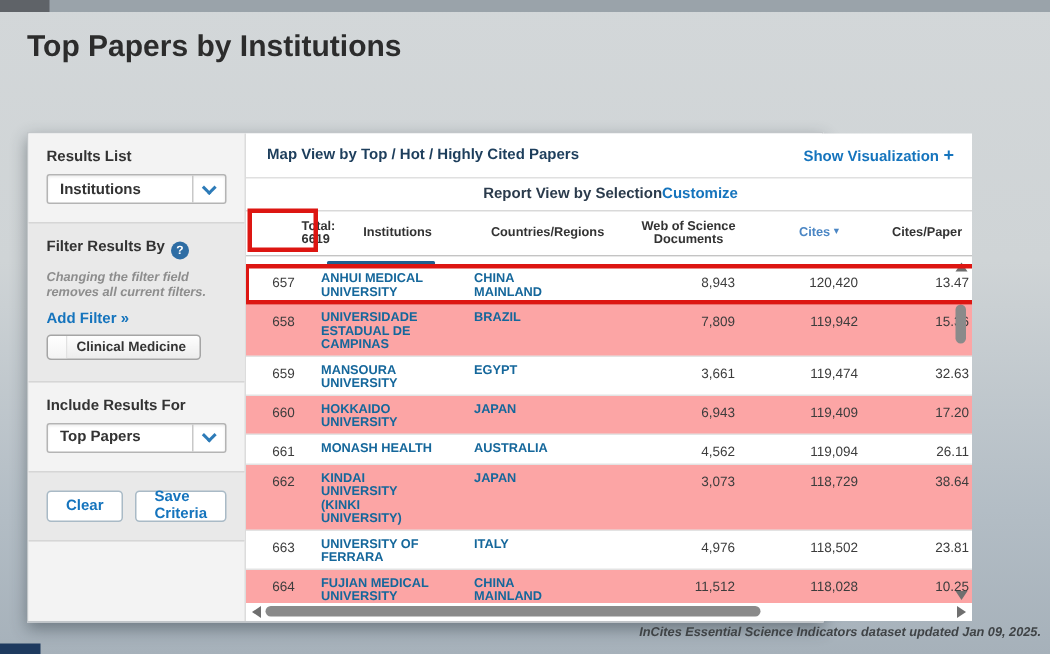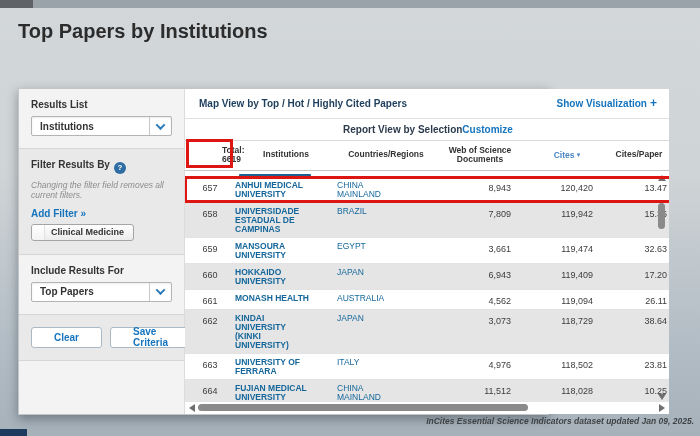--- a/index.html
+++ b/index.html
@@ -26,30 +26,30 @@
   .side-section.shaded { background:#e9e9e9; border-top:1px solid #d6d6d6; border-bottom:1px solid #d6d6d6; }
   .side-label { font-weight:700; color:#333; font-size:10px; margin-bottom:6px; }
   .dropdown { display:flex; align-items:center; height:20px; background:#fff;
     border:1px solid #b4b4b4; border-radius:2px; box-shadow:inset 0 1px 2px rgba(0,0,0,.08); cursor:pointer; }
   .dropdown .dd-text { flex:1; padding-left:8px; font-weight:700; color:#333; font-size:10px; }
   .dd-chev { width:22px; height:100%; border-left:1px solid #c8c8c8; display:flex; align-items:center; justify-content:center; }
   .dd-chev i { width:7px; height:7px; border-right:2px solid #2d7bb8; border-bottom:2px solid #2d7bb8;
     transform:rotate(45deg) translate(-1px,-1px); }
   .help-badge { display:inline-flex; align-items:center; justify-content:center; width:12px; height:12px;
     border-radius:50%; background:#2e6da4; color:#fff; font-size:8px; font-weight:700; margin-left:4px; vertical-align:-2px; }
-  .filter-note { font-style:italic; color:#8d8d8d; font-size:8.5px; line-height:10.5px; margin-bottom:7px; }
+  .filter-note { font-style:italic; color:#8d8d8d; font-size:8.5px; line-height:10.5px; margin-bottom:7px;font-weight:bold; }
   .add-filter { font-weight:700; color:#1574bd; font-size:10px; margin-bottom:5px; cursor:pointer; }
   .filter-chip { display:inline-flex; align-items:center; background:linear-gradient(#fefefe,#ececec);
     border:1px solid #a5a5a5; border-radius:3px; height:17px; padding:0 9px 0 0;
     font-weight:700; font-size:9px; color:#333; cursor:pointer; }
   .filter-chip .chip-pad { width:13px; height:100%; border-right:1px solid #e2e2e2; margin-right:6px;
     background:linear-gradient(#fff,#f3f3f3); border-radius:3px 0 0 3px; }
   .btn-row { display:flex; gap:8px; }
   .btn { background:#fff; border:1px solid #a9bac6; border-radius:3px; height:21px;
-    display:inline-flex; align-items:center; padding:0 22px; font-weight:700; font-size:10px; color:#1574bd; cursor:pointer; }
+    display:inline-flex; align-items:center; padding:0 12px; font-weight:700; font-size:10px; color:#1574bd; cursor:pointer; }
 
   
   .main { flex:1; display:flex; flex-direction:column; position:relative; background:#fff; }
   .map-row { display:flex; align-items:center; justify-content:space-between; height:30px;
     padding:0 12px 0 14px; border-bottom:1px solid #e0e0e0; }
   .map-title { font-weight:700; font-size:10px; color:#1d3e5c; }
   .link-strong { font-weight:700; font-size:10px; color:#1574bd; cursor:pointer; }
   .plus-glyph { font-weight:700; font-size:12px; color:#1574bd; margin-left:3px; }
   .report-row { display:flex; align-items:center; justify-content:center; height:22px;
     padding:0 12px 0 14px; border-bottom:1px solid #d9d9d9; }
@@ -65,26 +65,26 @@
   .col-cites { width:84px; }
   .col-cpp { width:60px; }
   .total-cell { position:relative; }
   .total-cell::after { content:""; position:absolute; left:1px; right:2px; top:-7px; bottom:-3px;
     border:3px solid #dd1612; pointer-events:none; }
   .cites-th { color:#4b86c4; }
   .sort-tri { color:#4b86c4; font-size:7px; vertical-align:1px; }
 
   .rows-area { position:relative; height:233px; overflow:hidden; }
   .trow { display:flex; border-bottom:1px solid #e3e3e3; padding:4px 0 3px 0; position:relative; }
-  .trow.stripe { background:#e5e5e5; }
+  .trow.stripe { background:#fca5a5; }
   .td { font-size:9px; color:#3c3c3c; }
   .td.rank { width:50px; text-align:center; padding-top:2px; }
   .td.inst { width:102px; font-weight:700; font-size:8.5px; line-height:9px; color:#15679b; }
   .td.inst span { display:block; width:76px; }
-  .td.country { width:98px; font-weight:400; font-size:8.5px; line-height:9px; color:#15679b; }
+  .td.country { width:98px; font-weight:700; font-size:8.5px; line-height:9px; color:#15679b; }
   .td.country span { display:block; width:62px; }
   .td.docs { width:90px; text-align:right; padding-right:14px; padding-top:2px; }
   .td.cites { width:84px; text-align:right; padding-right:16px; padding-top:2px; }
   .td.cpp { width:60px; text-align:right; padding-right:2px; padding-top:2px; }
   .trow.highlight::after { content:""; position:absolute; left:-1px; right:-24px; top:-1px; bottom:-1px;
     border:3px solid #dd1612; z-index:6; pointer-events:none; }
   .clipped-remnant { height:6px; overflow:hidden; background:#fff; position:relative; }
   .clipped-remnant i { position:absolute; left:54px; top:3px; width:72px; height:3px; background:#1f6090; border-radius:1px; }
 
   

